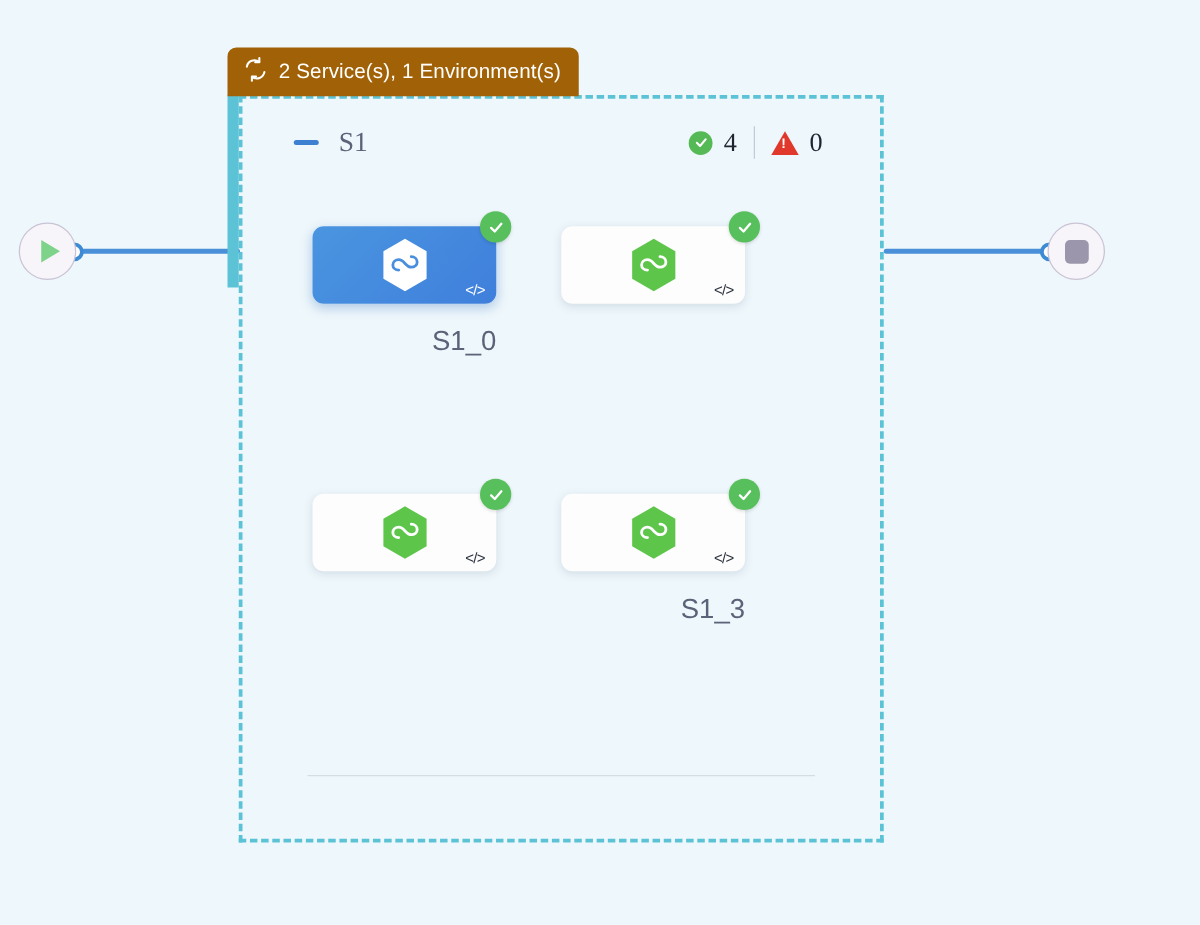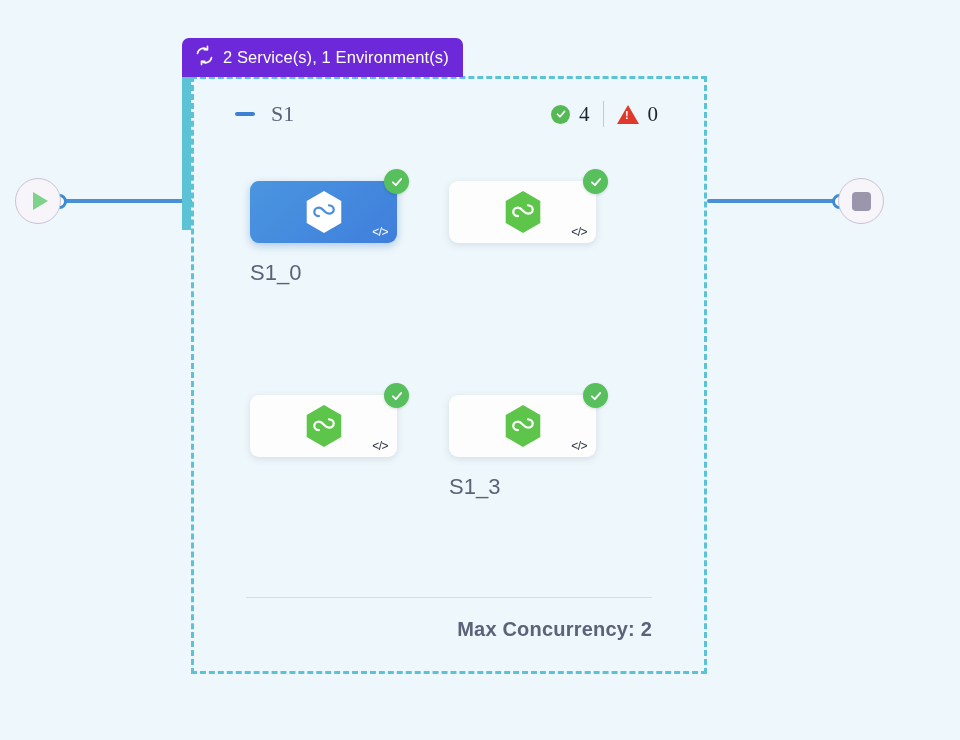--- a/index.html
+++ b/index.html
@@ -85,21 +85,21 @@
     border: 3px dashed #5cc3d6;
     box-sizing: border-box;
     background: transparent;
   }
 
   .group-tab {
     position: absolute;
     left: 182px;
     top: 38px;
     height: 39px;
-    background: #6d28d9;
+    background: #a16207;
     border-radius: 7px 7px 0 0;
     display: flex;
     align-items: center;
     padding: 0 14px 0 12px;
     box-sizing: border-box;
     gap: 8px;
     z-index: 4;
   }
   .group-tab-label {
     color: #ffffff;
@@ -259,21 +259,21 @@
     font-family: "Liberation Sans", sans-serif;
     letter-spacing: -0.5px;
   }
   .code-glyph.on-dark  { color: #ffffff; }
   .code-glyph.on-light { color: #2d3240; }
   .node-label {
     margin-top: 17px;
     font-size: 22px;
     color: #5a6378;
     width: 147px;
-    text-align: left;
+    text-align: right;
   }
 
   
   .group-footer {
     position: absolute;
     left: 52px;
     right: 52px;
     bottom: 30px;
   }
   .footer-divider {
@@ -405,17 +405,16 @@
           </div>
           <span class="code-glyph on-light">&lt;/&gt;</span>
         </div>
         <div class="node-label">S1_3</div>
       </div>
 
     </div>
 
     <div class="group-footer">
       <div class="footer-divider"></div>
-      <div class="footer-text">Max Concurrency: 2</div>
     </div>
 
   </div>
 </div>
 
 </body></html>

